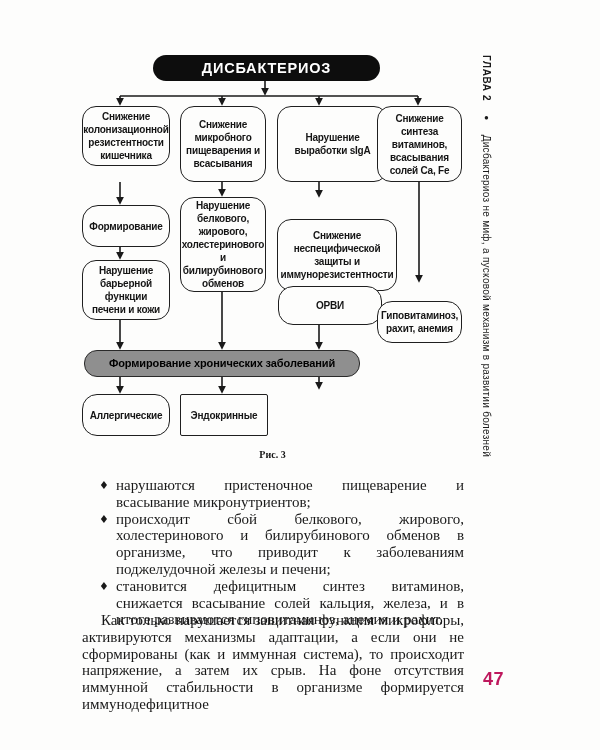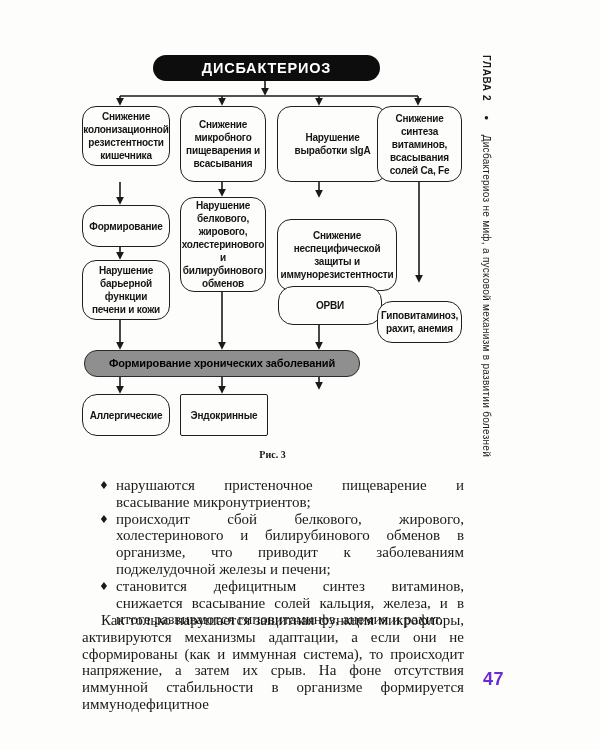--- a/index.html
+++ b/index.html
@@ -47,21 +47,21 @@
   
   .sidebar{
     position:absolute;left:481px;top:55px;height:425px;
     writing-mode:vertical-rl;
     font-size:10px;letter-spacing:0.3px;color:#1a1a1a;white-space:nowrap;
   }
   .sidebar .chapter{font-weight:700;letter-spacing:0.6px;}
   .sidebar .dot{margin:9px 0;font-size:8px;}
   .pagenum{
     position:absolute;left:483px;top:669px;
-    font-size:18px;font-weight:700;color:#6d28d9;letter-spacing:0.5px;
+    font-size:18px;font-weight:700;color:#be185d;letter-spacing:0.5px;
   }
 </style>
 </head>
 <body>
 
 <div class="page">
 
   <div class="diagram">
 
     <svg class="connectors" width="600" height="460" viewBox="0 0 600 460">

